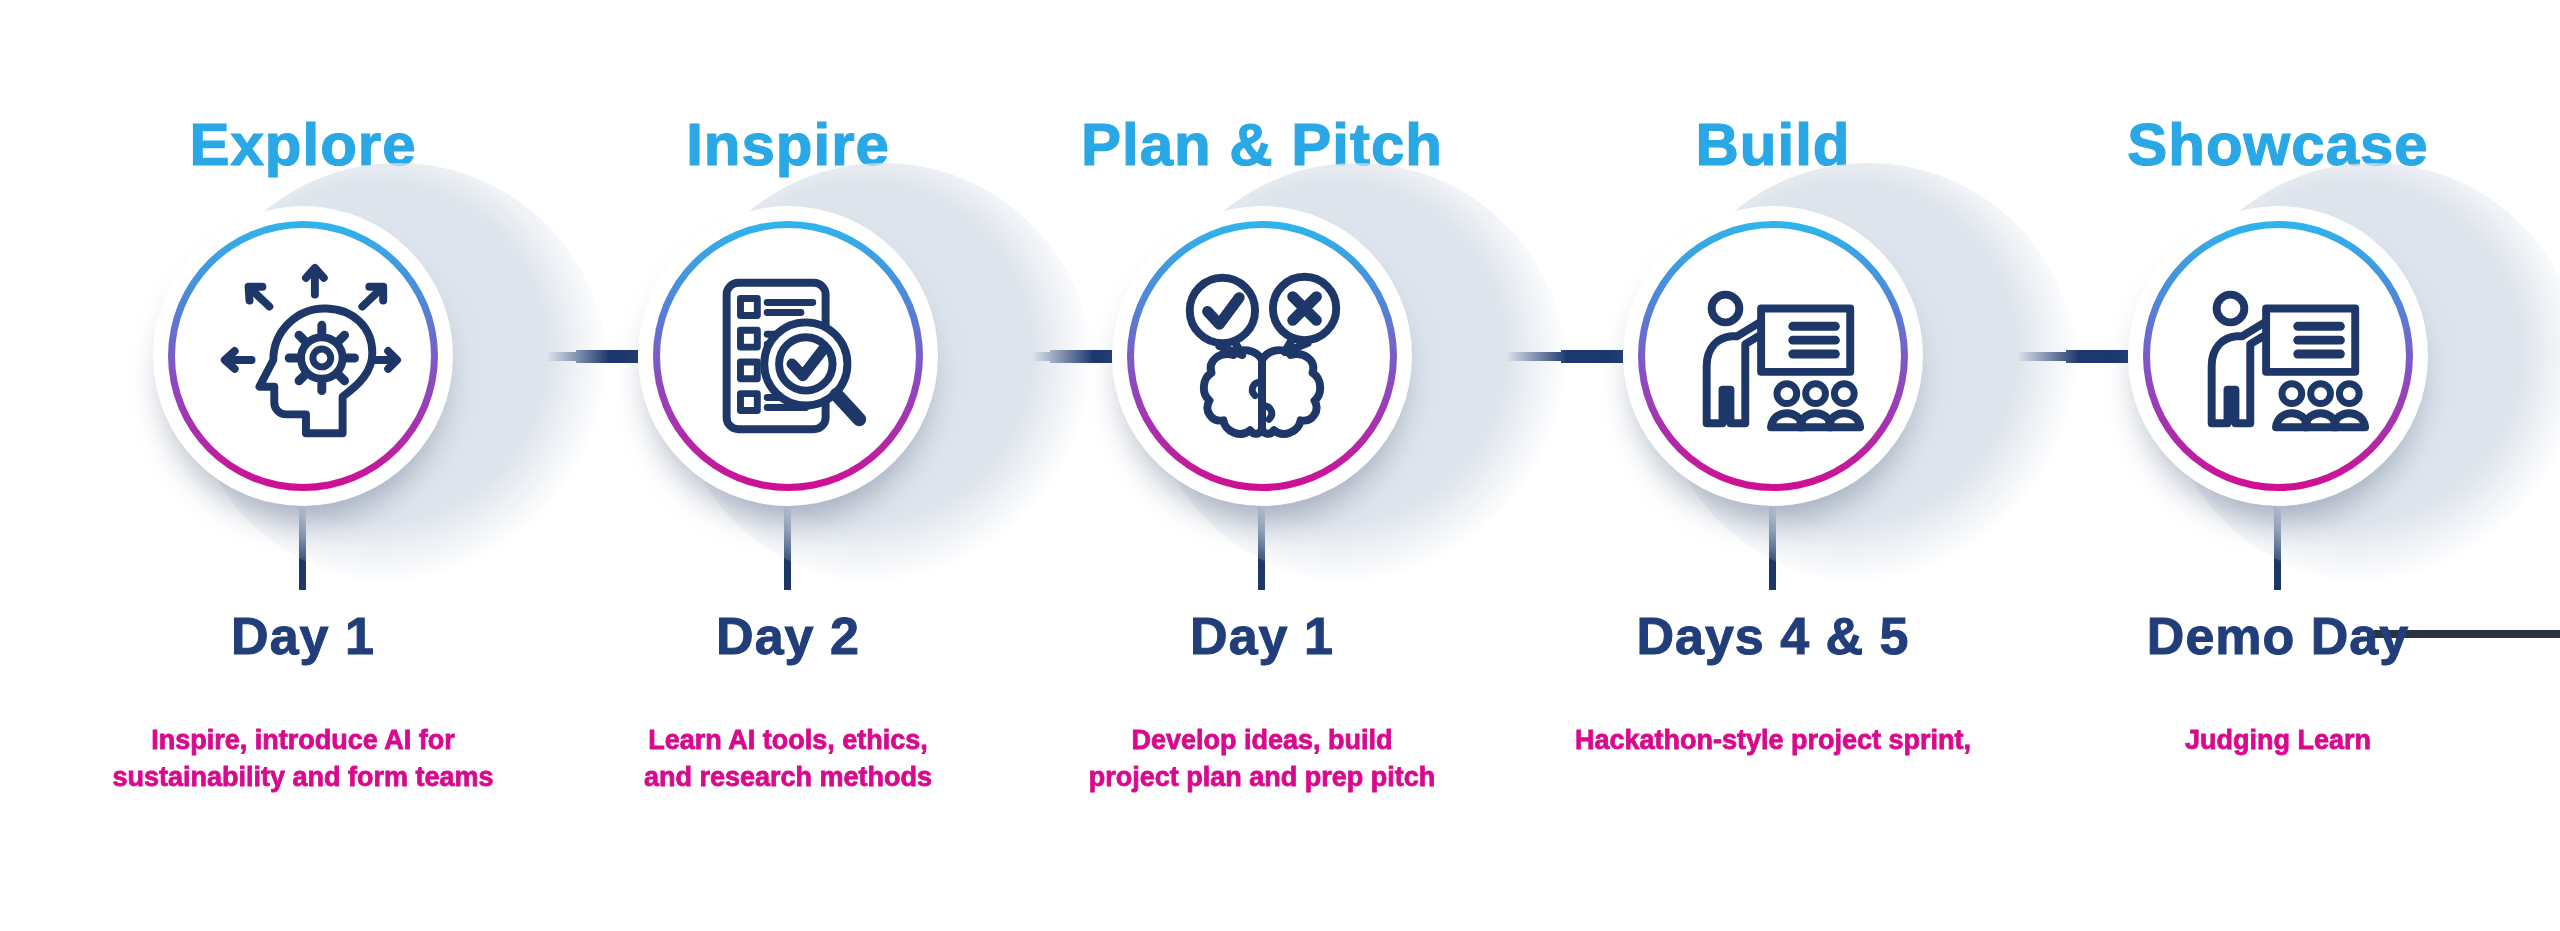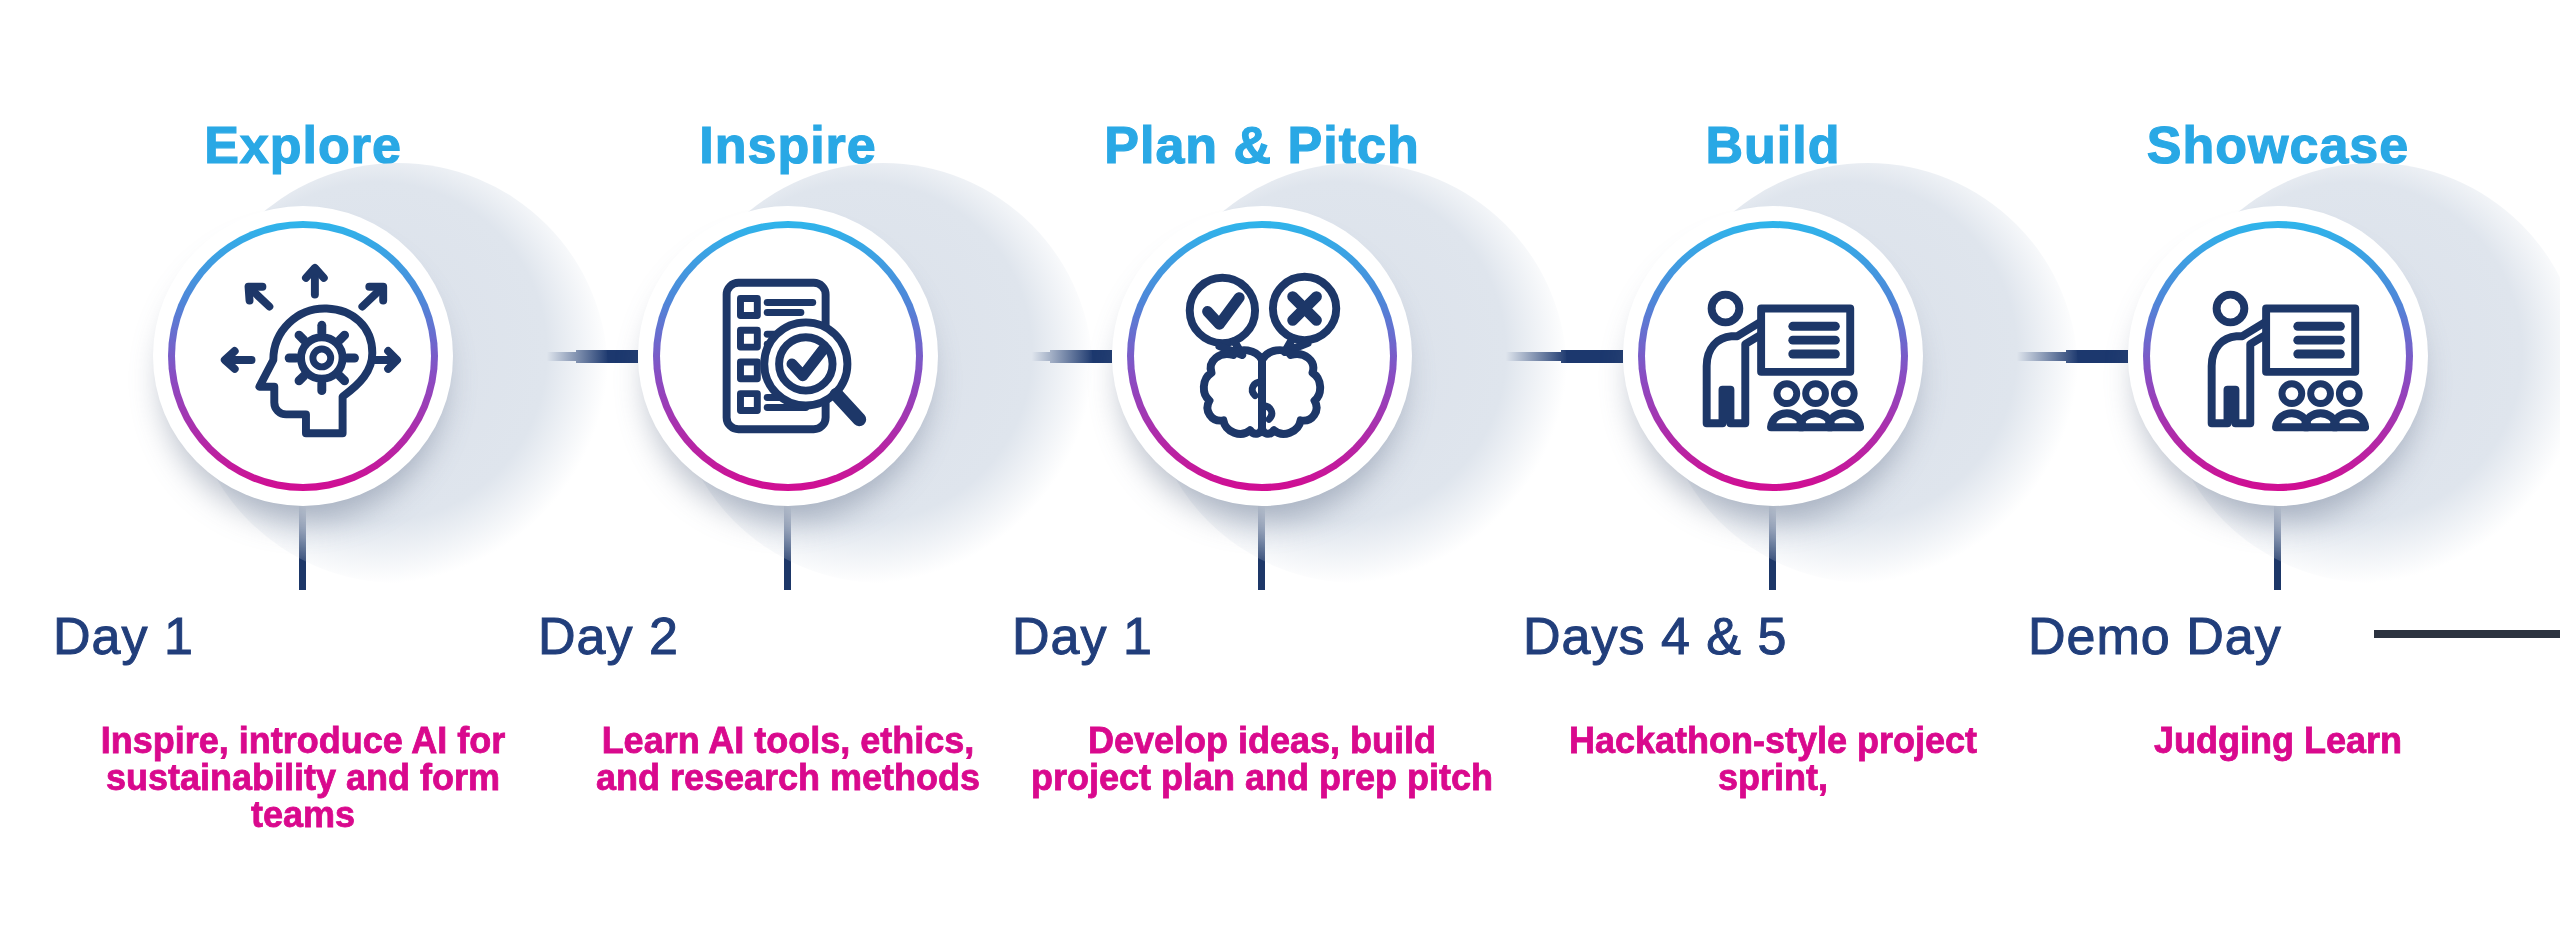--- a/index.html
+++ b/index.html
@@ -3,21 +3,21 @@
 <meta charset="utf-8">
 <style>
   html,body{margin:0;padding:0;background:#fff;}
   #canvas{
     position:relative;width:2560px;height:931px;background:#ffffff;
     overflow:hidden;font-family:"Liberation Sans",sans-serif;
   }
   .stage{position:absolute;top:0;width:500px;height:931px;}
   .stage-title{
     position:absolute;top:114px;left:0;width:100%;text-align:center;
-    font-size:52px;line-height:62px;font-weight:bold;color:#29a8e5;
+    font-size:60px;line-height:62px;font-weight:bold;color:#29a8e5;
     letter-spacing:1px;-webkit-text-stroke:1.2px #29a8e5;
   }
   .blob{
     position:absolute;left:135px;top:163px;width:420px;height:420px;border-radius:50%;
     background:radial-gradient(circle at 45% 45%, #dbe1ea 0%, #dfe5ed 52%, rgba(223,229,237,0) 71%);
   }
   .circle{
     position:absolute;left:100px;top:206px;width:300px;height:300px;border-radius:50%;
     background:#ffffff;
     box-shadow:0 24px 30px -8px rgba(104,118,143,0.45);
@@ -29,27 +29,27 @@
   }
   .ring-inner{
     width:256px;height:256px;border-radius:50%;background:#ffffff;
     display:flex;align-items:center;justify-content:center;
   }
   .ring-inner svg{width:198px;height:198px;}
   .hline{position:absolute;top:352px;height:9px;background:#1c386e;}
   .hline-cap{position:absolute;top:350px;height:13px;width:62px;background:#1c386e;}
   .vstub{position:absolute;top:506px;width:7px;height:84px;background:#1d3768;}
   .day-label{
-    position:absolute;top:608px;left:0;width:100%;text-align:left;
-    font-size:52px;line-height:56px;font-weight:normal;color:#213e7b;
+    position:absolute;top:608px;left:0;width:100%;text-align:center;
+    font-size:52px;line-height:56px;font-weight:bold;color:#213e7b;
     -webkit-text-stroke:1px #213e7b;letter-spacing:1px;
   }
   .desc{
     position:absolute;top:722px;left:0;width:100%;text-align:center;
-    font-size:36px;line-height:37px;font-weight:bold;color:#d9098d;
+    font-size:27px;line-height:37px;font-weight:bold;color:#d9098d;
     -webkit-text-stroke:0.8px #d9098d;
   }
   .trail-line{position:absolute;top:630px;height:8px;background:#2c3340;}
   .ic{stroke:#1d3768;fill:none;stroke-width:8;stroke-linecap:round;stroke-linejoin:round;}
   .ic .wfill{fill:#ffffff;}
   .ic .thick{stroke-width:11;}
   .ic .handle{stroke-width:14;}
 </style>
 </head>
 <body>

